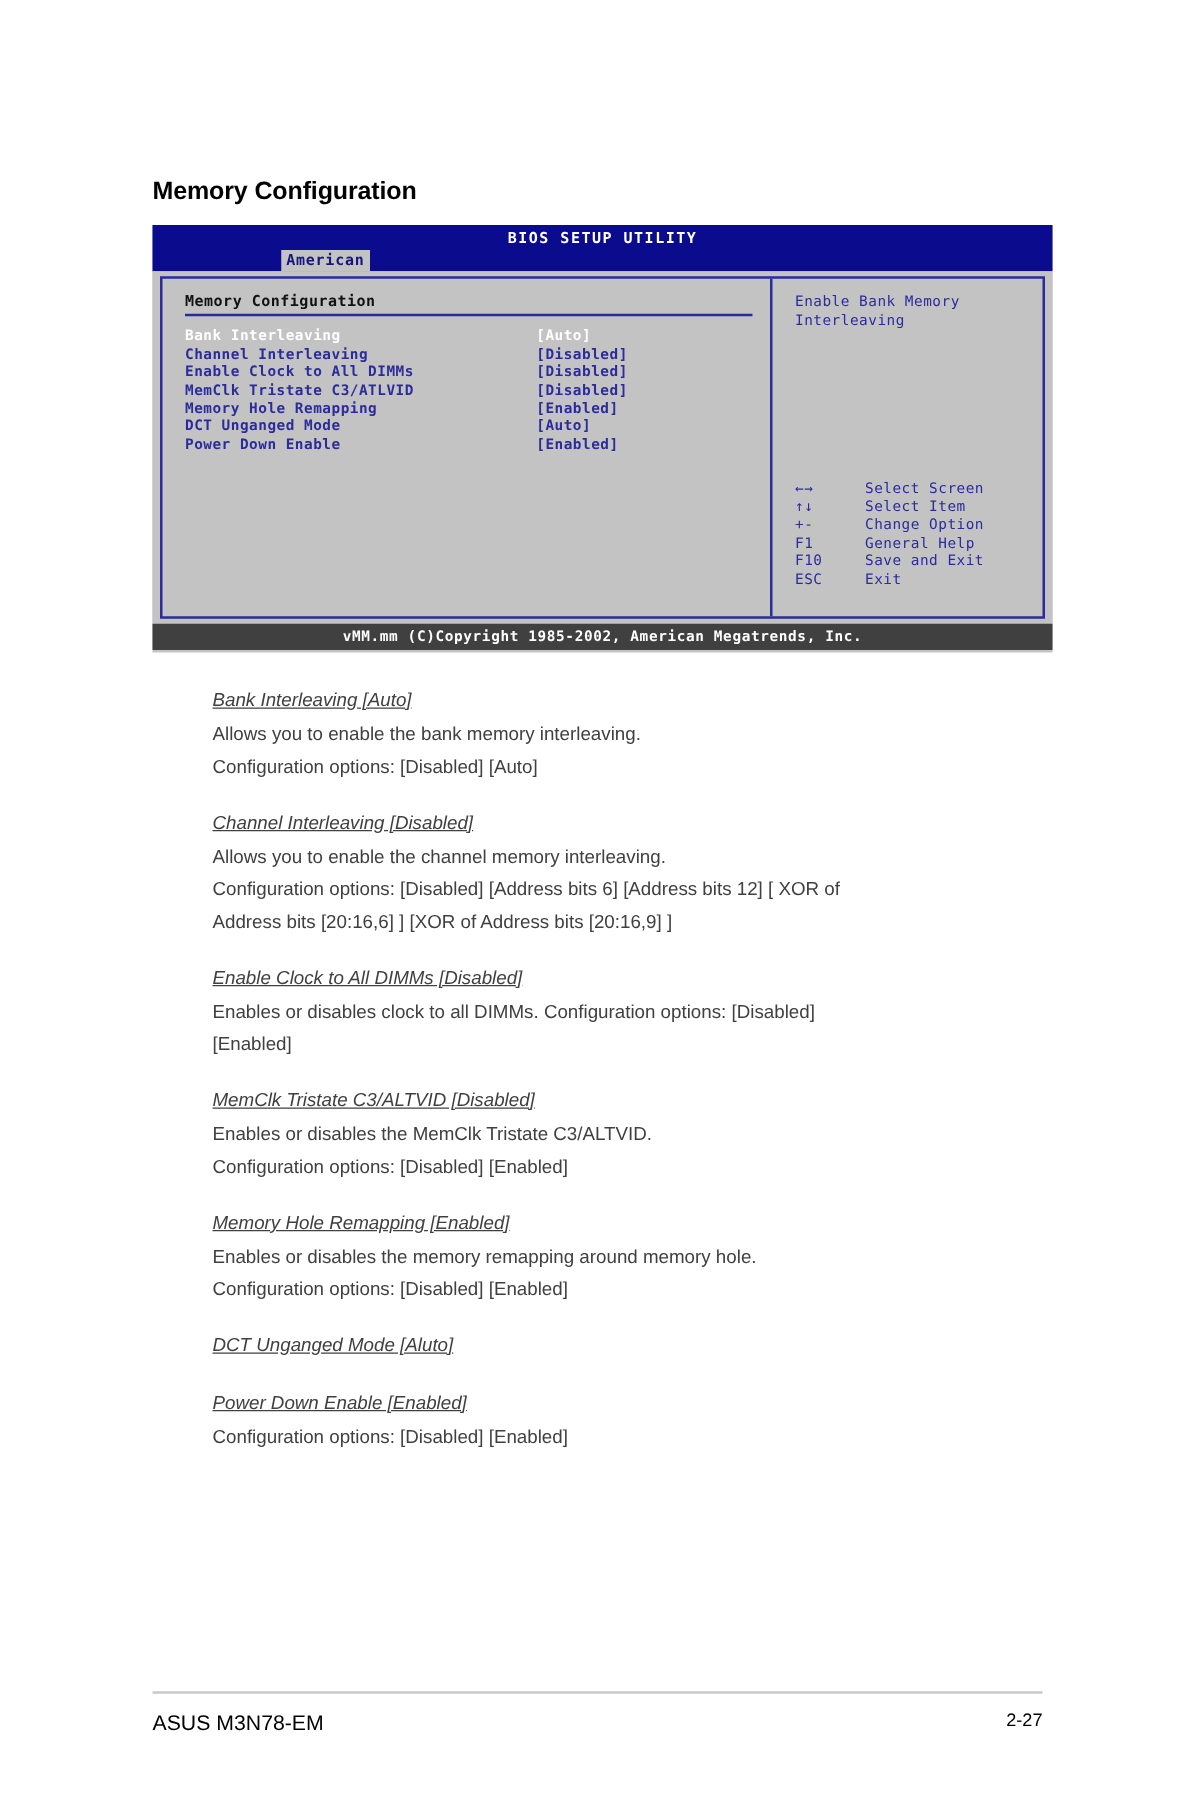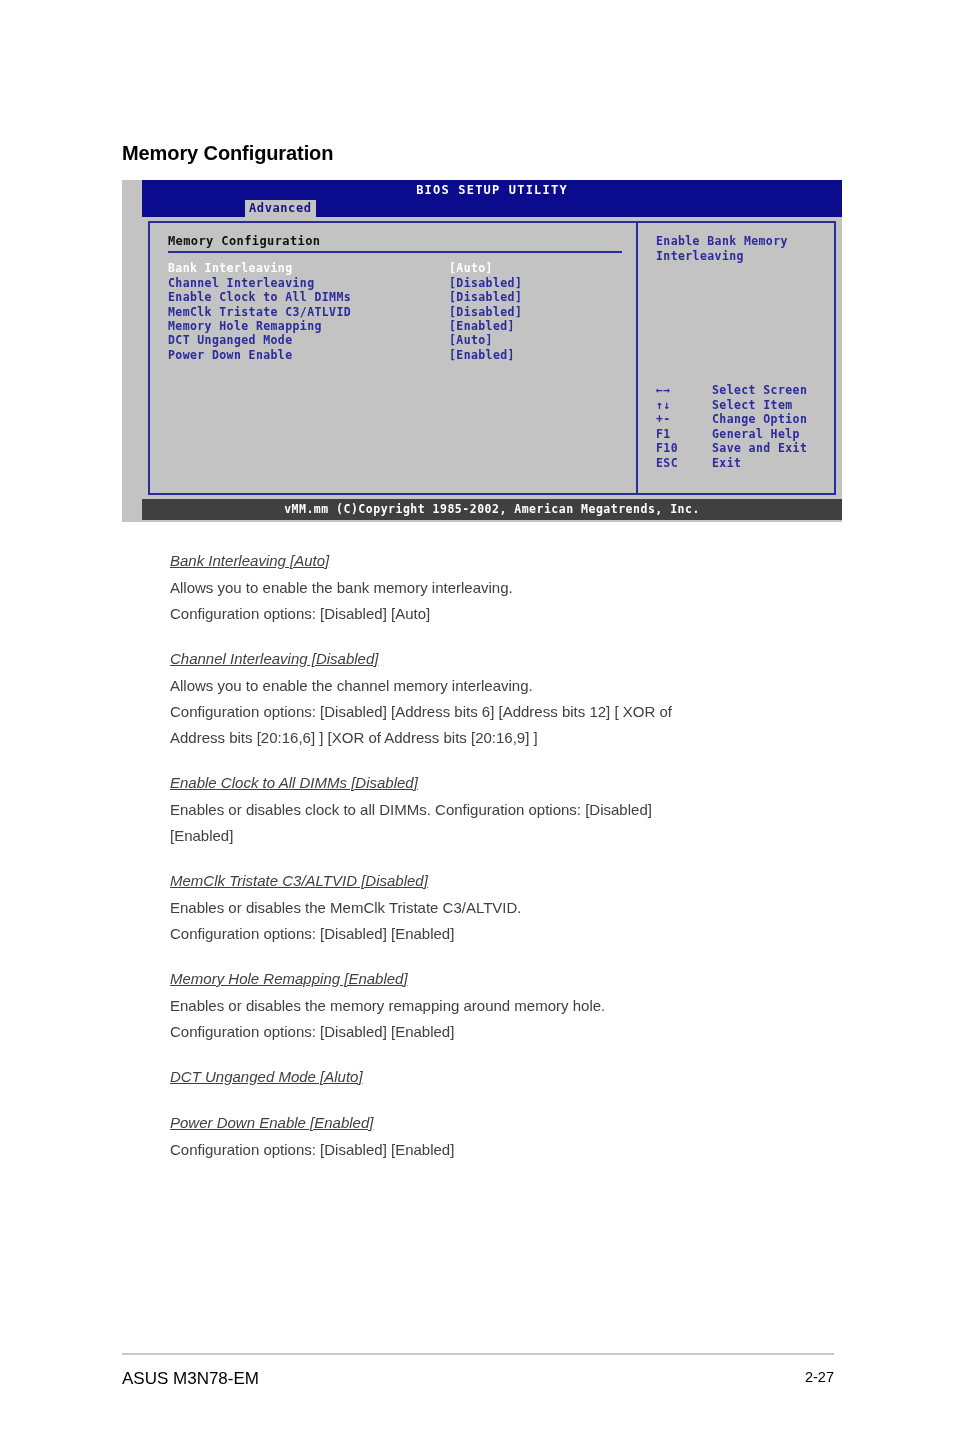--- a/index.html
+++ b/index.html
@@ -32,21 +32,20 @@
     position: absolute;
     left: 122px;
     top: 180px;
     width: 720px;
     height: 342px;
     background: #c3c3c3;
     font-family: "DejaVu Sans Mono", "Liberation Mono", monospace;
     font-size: 11.5px;
     line-height: 14.4px;
     box-sizing: border-box;
-    padding-left: 20px;
   }
   .bios-titlebar {
     position: relative;
     height: 20px;
     background: #0b0b8e;
   }
   .bios-titlebar .bios-title {
     position: absolute;
     left: 0; right: 0;
     top: 3px;
@@ -134,21 +133,21 @@
   
   .pane-right {
     position: absolute;
     left: 488px;
     top: 2px;
     right: 2px;
     bottom: 2px;
     padding: 9px 10px 0 18px;
     box-sizing: border-box;
     color: #2b2b9c;
-    font-weight: bold;
+    font-weight: normal;
     letter-spacing: 0.4px;
   }
   .help-text div { line-height: 15px; white-space: pre; }
   .keylegend {
     position: absolute;
     left: 18px;
     top: 158px;
   }
   .key-row {
     position: relative;
@@ -233,21 +232,21 @@
 
 <div class="page-title">Memory Configuration</div>
 
 <div class="bios">
 
   <div class="bios-titlebar">
     <div class="bios-title">BIOS SETUP UTILITY</div>
   </div>
 
   <div class="bios-menubar">
-    <div class="bios-tab">Advanced</div>
+    <div class="bios-tab">American</div>
   </div>
 
   <div class="bios-body">
     <div class="bios-frame">
       <div class="bios-divider"></div>
 
       <div class="pane-left">
         <div class="section-head">Memory Configuration</div>
         <div id="opt-list">
             <div class="opt-row selected"><span class="opt-label">Bank Interleaving</span><span class="opt-val">[Auto]</span></div>

